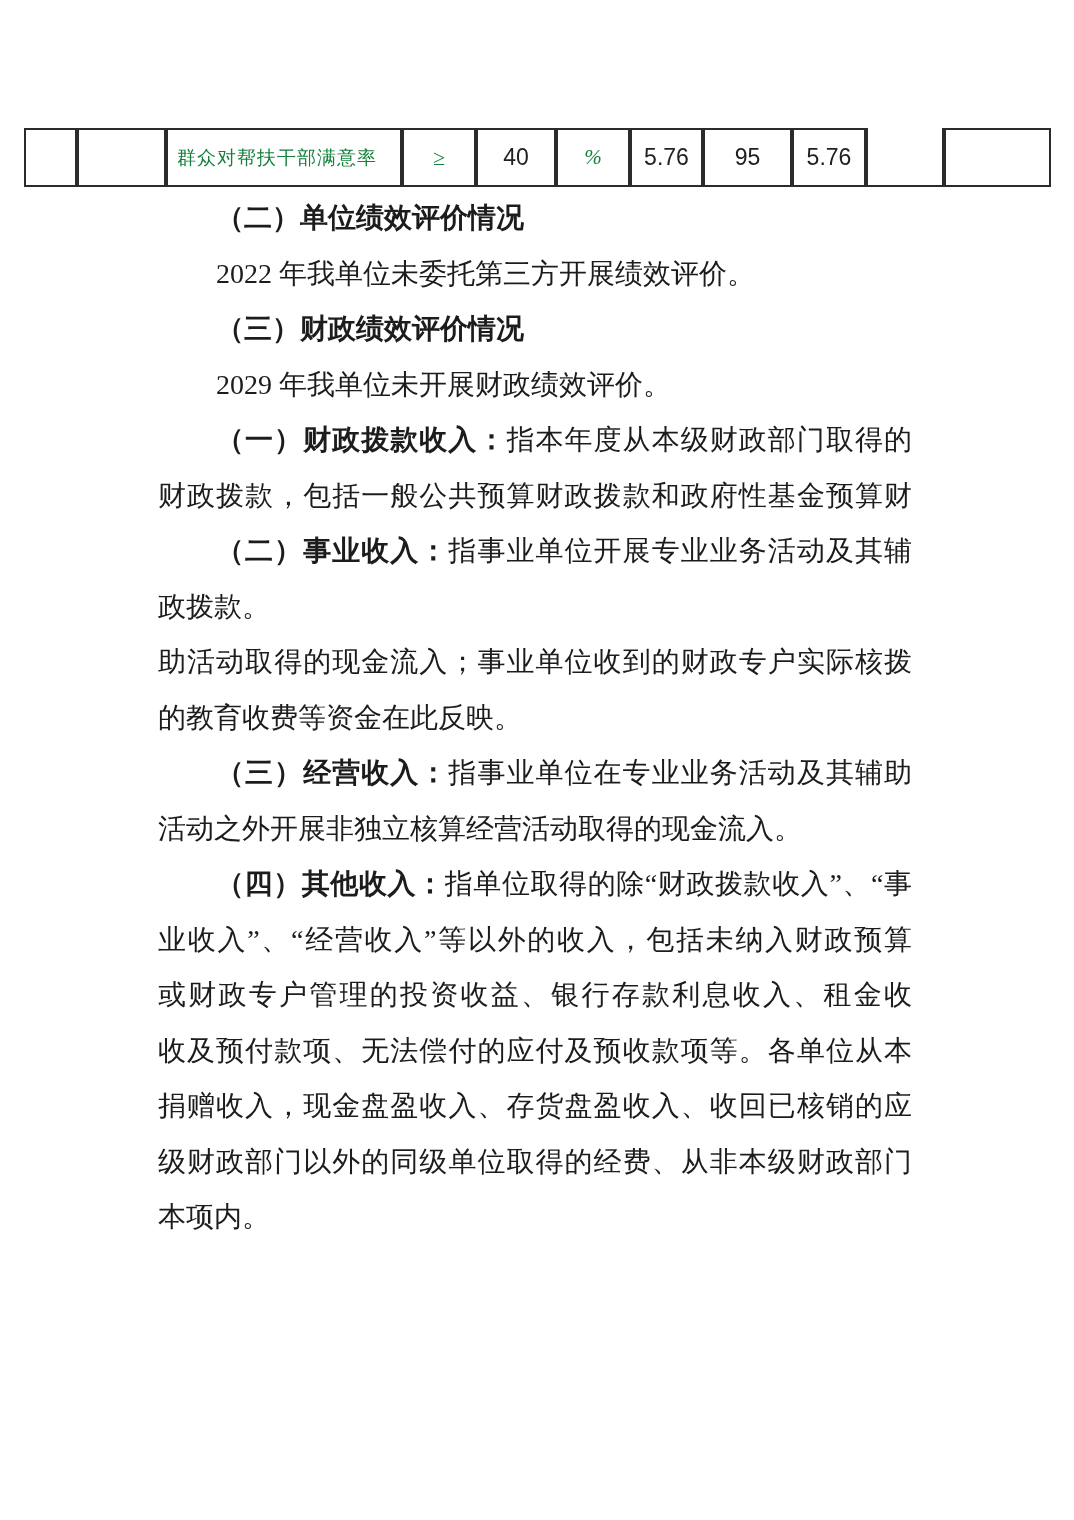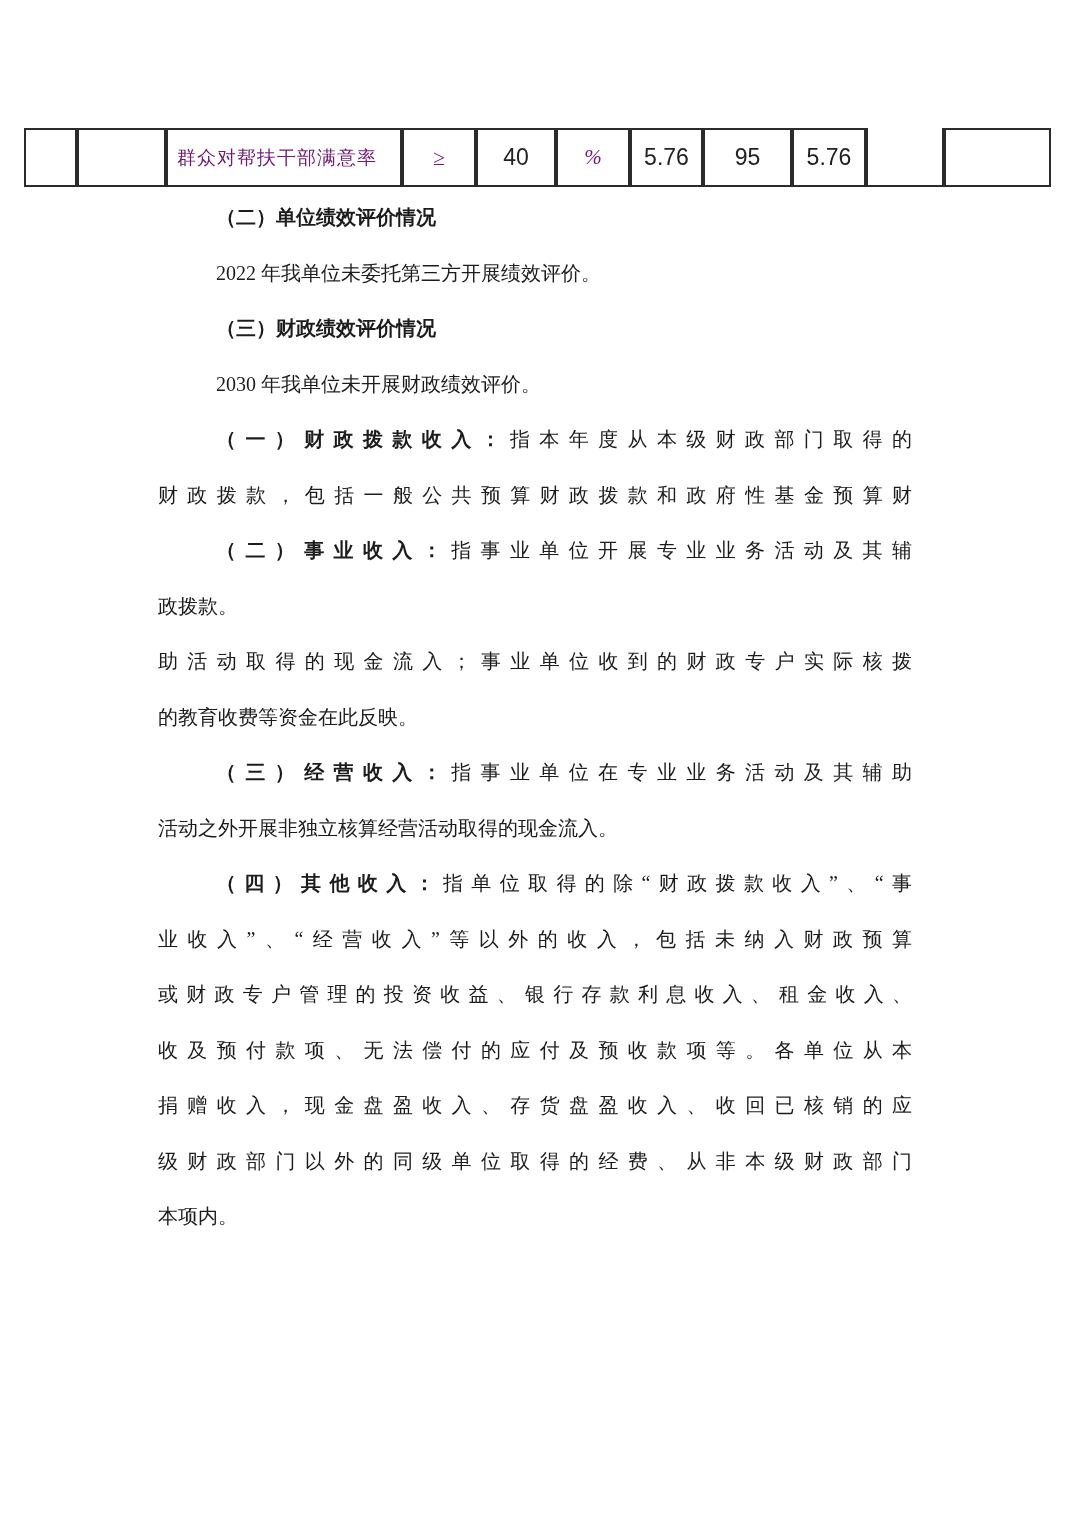--- a/index.html
+++ b/index.html
@@ -24,21 +24,21 @@
   .pcell {
     position: absolute;
     top: 0;
     height: 59px;
     box-sizing: border-box;
     border: 2px solid #2b2b2b;
     display: flex;
     align-items: center;
     justify-content: center;
     font-size: 19px;
-    color: #701a75;
+    color: #15803d;
     overflow: hidden;
   }
   .pcell.no-top { border-top: none; }
   .pcell.indicator {
     justify-content: flex-start;
     padding-left: 9px;
     letter-spacing: 1px;
     font-family: "Liberation Serif", serif;
   }
   .pcell.num {
@@ -52,21 +52,21 @@
   
   .doc {
     position: absolute;
     left: 158px;
     top: 190px;
     width: 754px;
   }
   .line {
     height: 55.5px;
     line-height: 55.5px;
-    font-size: 20px;
+    font-size: 28px;
     white-space: normal;
     overflow: hidden;
     text-align: left;
   }
   .line.fill {
     text-align: justify;
     text-align-last: justify;
     text-justify: inter-character;
   }
   .line.indent { text-indent: 58px; }
@@ -95,21 +95,21 @@
     <div class="pcell num" style="left:679px; width:89px;">95</div>
     <div class="pcell num" style="left:768px; width:74px;">5.76</div>
     <div class="pcell no-top" style="left:842px; width:78px;"></div>
     <div class="pcell" style="left:920px; width:107px;"></div>
   </div>
 
   <div class="doc">
     <div class="line h2 indent">（二）单位绩效评价情况</div>
     <div class="line indent">2022 年我单位未委托第三方开展绩效评价。</div>
     <div class="line h2 indent">（三）财政绩效评价情况</div>
-    <div class="line indent">2030 年我单位未开展财政绩效评价。</div>
+    <div class="line indent">2029 年我单位未开展财政绩效评价。</div>
 
     <div class="line fill indent"><span class="lead">（一）财政拨款收入：</span><span>指本年度从本级财政部门取得的</span></div>
     <div class="line fill">财政拨款，包括一般公共预算财政拨款和政府性基金预算财</div>
     <div class="line fill indent"><span class="lead">（二）事业收入：</span><span>指事业单位开展专业业务活动及其辅</span></div>
 
     <div class="line">政拨款。</div>
     <div class="line fill">助活动取得的现金流入；事业单位收到的财政专户实际核拨</div>
     <div class="line">的教育收费等资金在此反映。</div>
 
     <div class="line fill indent"><span class="lead">（三）经营收入：</span><span>指事业单位在专业业务活动及其辅助</span></div>

